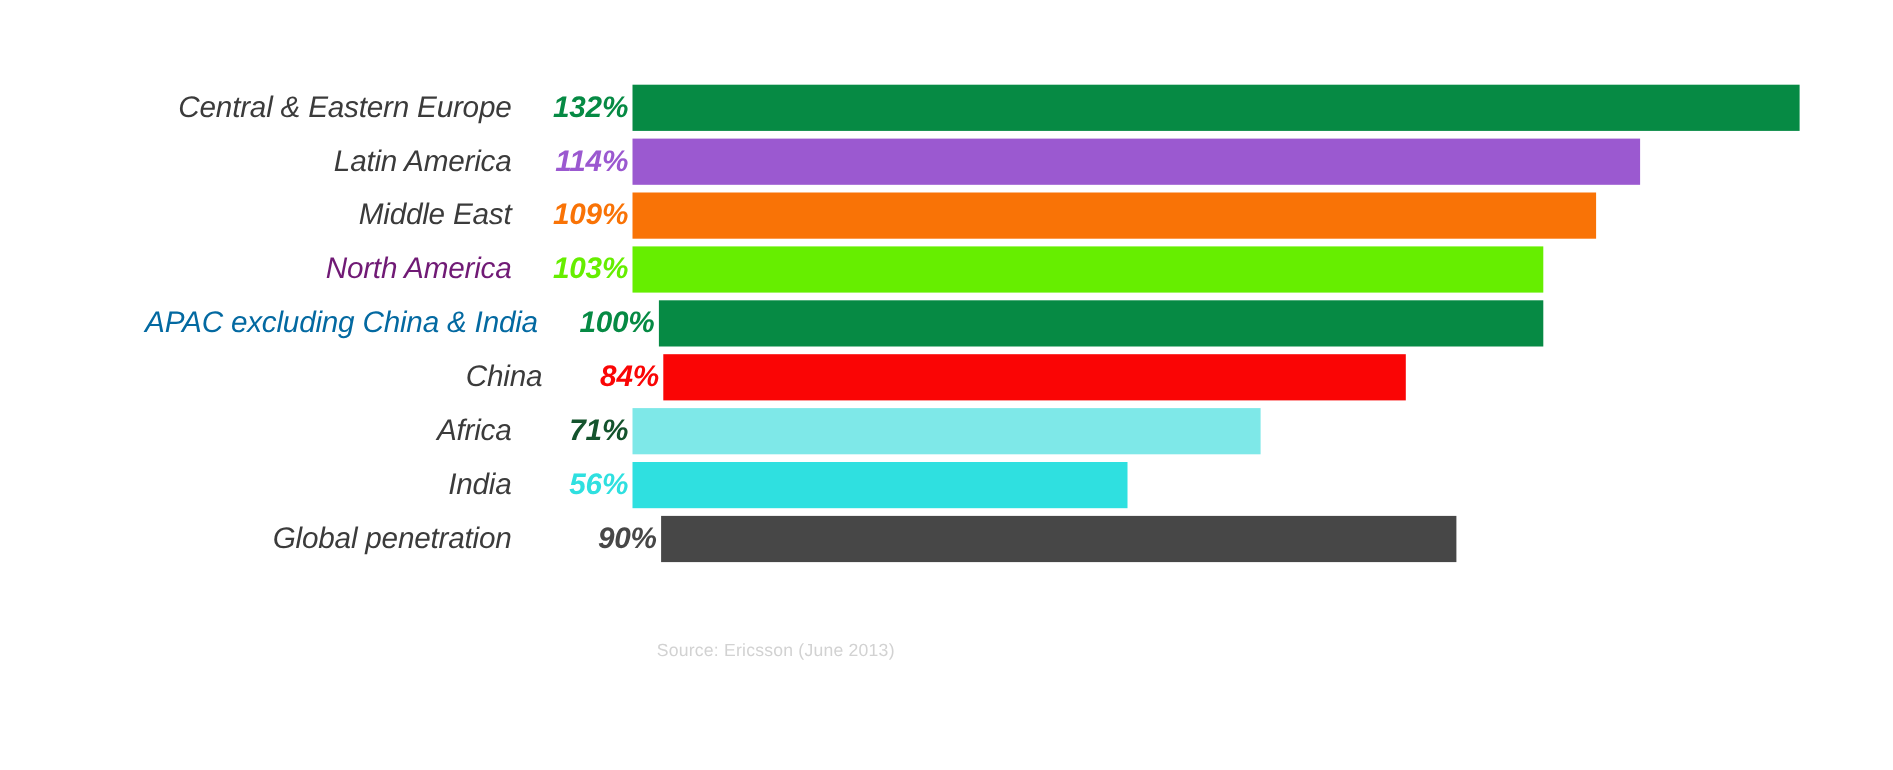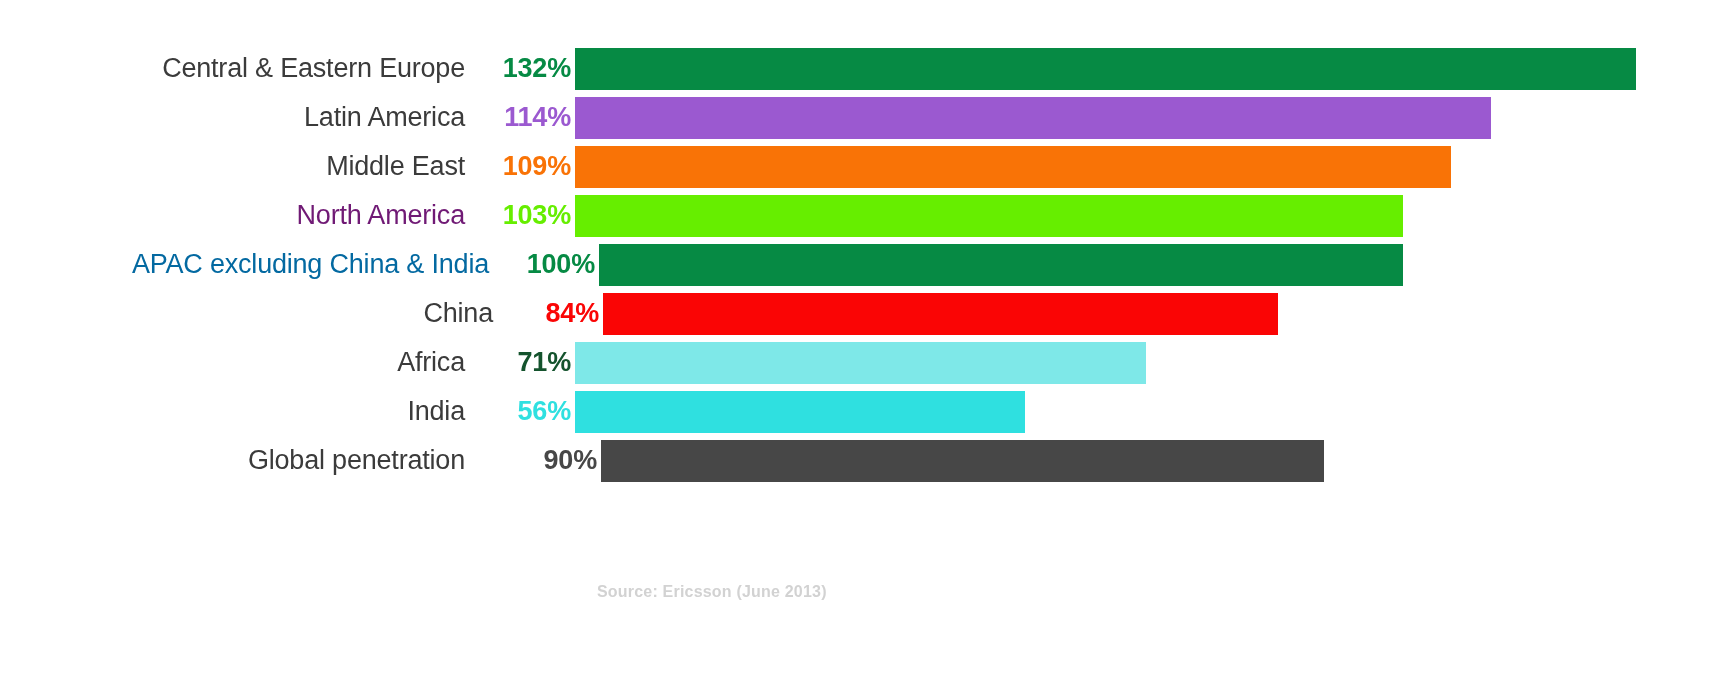--- a/index.html
+++ b/index.html
@@ -19,22 +19,23 @@
   #chart-root {
     position: relative;
     width: 1721px;
     height: 700px;
     background: #ffffff;
   }
 
   .chart-rows {
     position: absolute;
     left: 0;
-    top: 44px;
+    top: 73px;
     width: 1721px;
+    font-style: italic;
   }
 
   .chart-row {
     position: relative;
     height: 49px;
     display: flex;
     align-items: center;
   }
 
   .row-label {
@@ -76,21 +77,20 @@
 
   .source-note {
     position: absolute;
     left: 597px;
     top: 583px;
     font-size: 16px;
     color: #d2d2d2;
     letter-spacing: 0.2px;
     white-space: nowrap;
     font-family: "Liberation Sans", sans-serif;
-    font-weight: bold;
   }
 </style>
 </head>
 <body>
 
 <div id="chart-root">
 
   <div class="chart-rows">
       <div class="chart-row">
         <div class="row-label" style="color: rgb(59, 59, 59);">Central &amp; Eastern Europe</div>

